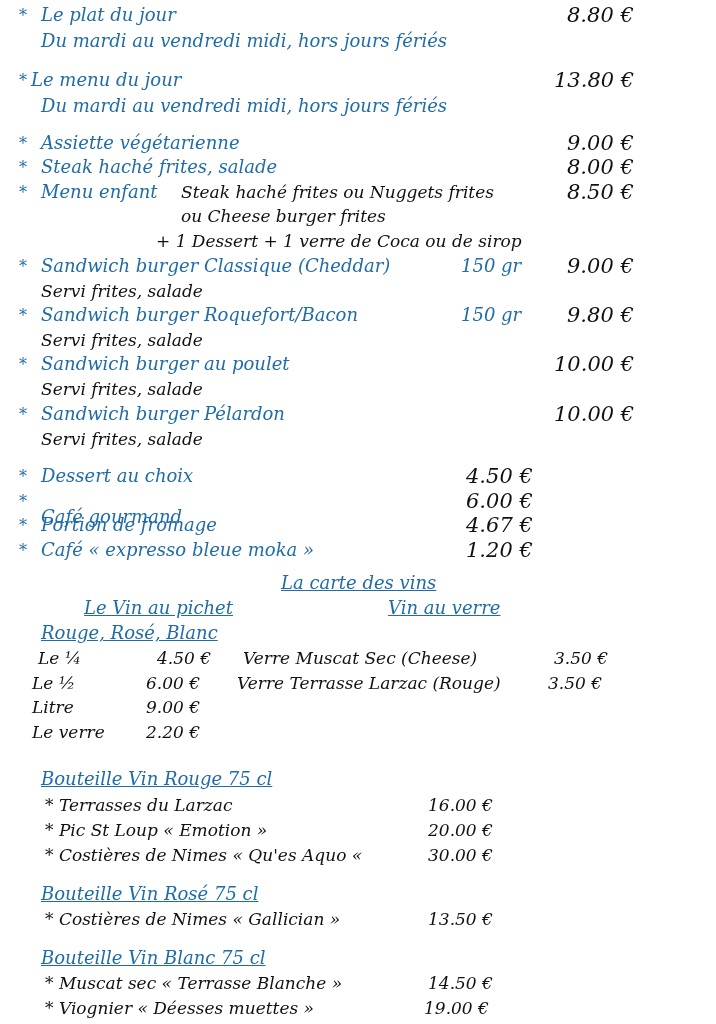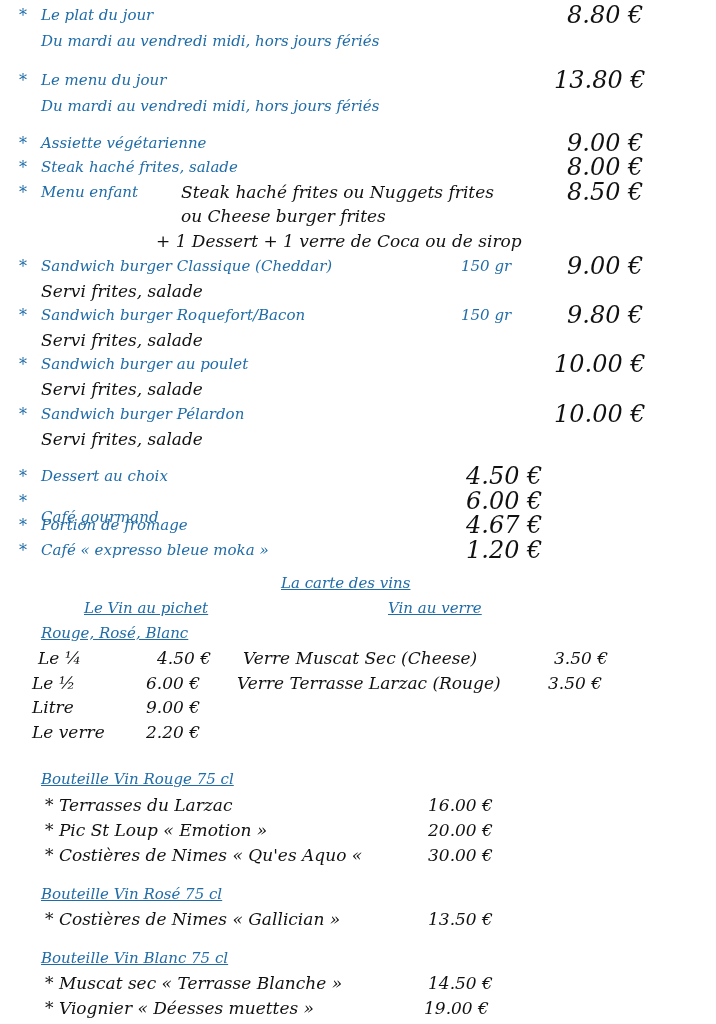--- a/index.html
+++ b/index.html
@@ -1,36 +1,36 @@
 <!DOCTYPE html>
 <html><head>
 <meta charset="utf-8">
 <style>
   html, body { margin:0; padding:0; background:#ffffff; }
   body { width:716px; height:1024px; position:relative; overflow:hidden;
          font-family: "DejaVu Serif", serif; font-style: italic; }
-  .line { position:absolute; white-space:nowrap; font-size:15px; line-height:22px; }
+  .line { position:absolute; white-space:nowrap; font-size:18px; line-height:22px; }
   .blue { color:#1f6ca8; }
   .black { color:#111111; }
   .u { text-decoration: underline; }
   .star { position:absolute; left:19px; color:#1f6ca8; font-size:16px; font-style:normal; }
-  .price { position:absolute; color:#111; font-size:24px; line-height:22px; white-space:nowrap; }
+  .price { position:absolute; color:#111; font-size:21px; line-height:22px; white-space:nowrap; }
   .small { font-size:17px; }
 </style>
 </head>
 <body>
 
 <div>
   <span class="star" style="top:6px">*</span>
   <div class="line blue" style="left:41px;top:4px">Le plat du jour</div>
   <div class="price" style="left:567px;top:4px">8.80 €</div>
   <div class="line blue" style="left:41px;top:30px">Du mardi au vendredi midi, hors jours fériés</div>
 
   <span class="star" style="top:71px">*</span>
-  <div class="line blue" style="left:41px;top:69px">Le menu du jour</div>
+  <div class="line blue" style="left:31px;top:69px">Le menu du jour</div>
   <div class="price" style="left:554px;top:69px">13.80 €</div>
   <div class="line blue" style="left:41px;top:95px">Du mardi au vendredi midi, hors jours fériés</div>
 </div>
 
 <div>
   <span class="star" style="top:134px">*</span>
   <div class="line blue" style="left:41px;top:132px">Assiette végétarienne</div>
   <div class="price" style="left:567px;top:132px">9.00 €</div>
 
   <span class="star" style="top:158px">*</span>

